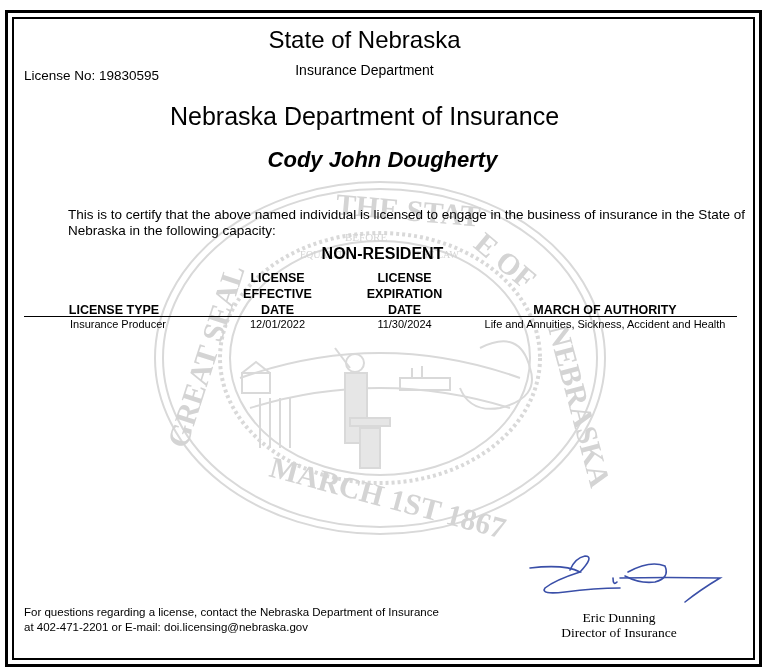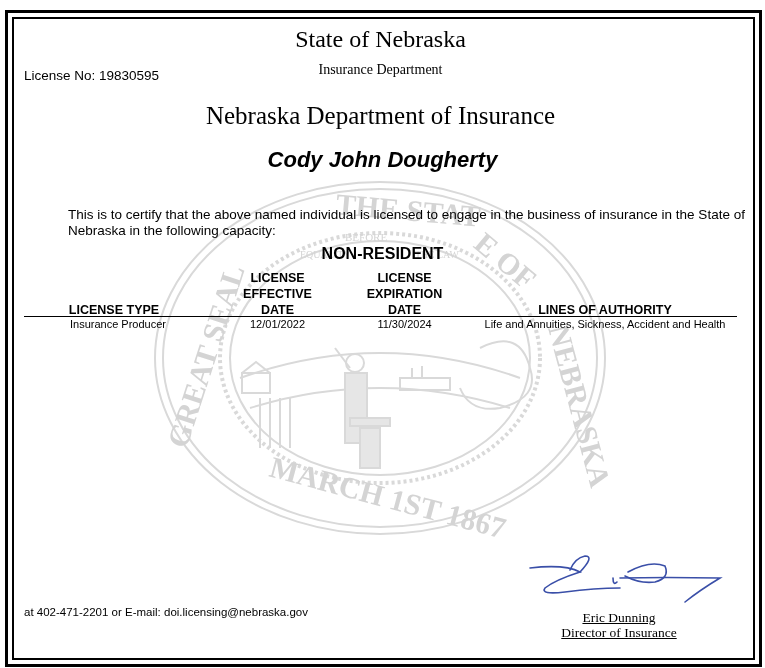--- a/index.html
+++ b/index.html
@@ -1,30 +1,30 @@
 <!DOCTYPE html>
 <html><head>
 <meta charset="utf-8">
 <style>
   html, body { margin:0; padding:0; background:#ffffff; }
   body { width:765px; height:668px; position:relative; overflow:hidden; font-family:"Liberation Sans", sans-serif; color:#000; }
   .frame-outer { position:absolute; left:5px; top:10px; width:751px; height:651px; border:3px solid #000; }
   .frame-inner { position:absolute; left:12px; top:17px; width:739px; height:639px; border:2px solid #000; }
   .seal { position:absolute; left:150px; top:178px; width:460px; height:360px; }
   .abs { position:absolute; white-space:nowrap; }
-  .h1 { font-size:24px; left:16px; width:729px; text-align:center;font-family:Liberation Serif, serif; }
+  .h1 { font-size:24px; left:0; width:729px; text-align:center; }
   .license-no { left:24px; top:68px; font-size:13.5px; }
   .name { font-size:22px; font-weight:bold; font-style:italic; left:0; width:765px; text-align:center; top:147px; }
   .certify { left:24px; top:207px; font-size:13.5px; line-height:16px; white-space:normal; width:720px;margin-left:44px; }
   .capacity { left:0; width:765px; text-align:center; top:245px; font-size:16px; font-weight:bold; }
   .th { font-size:12.5px; font-weight:bold; text-align:center; line-height:16px; }
   .td { font-size:11px; text-align:center; }
   .rule { position:absolute; left:24px; top:316px; width:713px; height:0; border-top:1.5px solid #000; }
   .footer { left:24px; top:605px; font-size:11.5px; line-height:15px; }
-  .sig-name { font-family:"Liberation Serif", serif; font-size:13.5px; text-align:center; width:200px; left:519px; line-height:15px;text-decoration:underline; }
+  .sig-name { font-family:"Liberation Serif", serif; font-size:13.5px; text-align:center; width:200px; left:519px; line-height:15px; }
 </style>
 </head>
 <body>
 
 <div class="frame-outer"></div>
 <div class="frame-inner"></div>
 
 <svg class="seal" viewBox="0 0 460 360">
   <g fill="none" stroke="#d9d9d9" stroke-width="2">
     <ellipse cx="230" cy="180" rx="225" ry="176"></ellipse>
@@ -70,21 +70,21 @@
 <div class="abs th" style="left:225px; width:105px; top:270px;">
   <div>LICENSE</div>
   <div>EFFECTIVE</div>
   <div>DATE</div>
 </div>
 <div class="abs th" style="left:342px; width:125px; top:270px;">
   <div>LICENSE</div>
   <div>EXPIRATION</div>
   <div>DATE</div>
 </div>
-<div class="abs th" style="left:470px; width:270px; top:302px;">LINES OF AUTHORITY</div>
+<div class="abs th" style="left:470px; width:270px; top:302px;">MARCH OF AUTHORITY</div>
 
 <div class="rule"></div>
 
 <div>
   <div class="abs td" style="left:48px; width:140px; top:318px;">Insurance Producer</div>
   <div class="abs td" style="left:225px; width:105px; top:318px;">12/01/2022</div>
   <div class="abs td" style="left:342px; width:125px; top:318px;">11/30/2024</div>
   <div class="abs td" style="left:470px; width:270px; top:318px;">Life and Annuities, Sickness, Accident and Health</div>
 </div>
 
@@ -94,14 +94,15 @@
     <path d="M55 22 Q70 6 60 6 Q50 8 45 20"></path>
     <path d="M88 28 Q88 36 92 32"></path>
     <path d="M103 22 Q125 10 140 16 Q145 28 130 32 Q115 34 100 26"></path>
     <path d="M95 28 Q140 27 195 28 Q175 40 160 52"></path>
   </g>
 </svg>
 <div class="abs sig-name" style="top:610px;">Eric Dunning</div>
 <div class="abs sig-name" style="top:625px;">Director of Insurance</div>
 
 <div class="abs footer">
+  <div>For questions regarding a license, contact the Nebraska Department of Insurance</div>
   <div>at 402-471-2201 or E-mail: doi.licensing@nebraska.gov</div>
 </div>
 
 </body></html>

